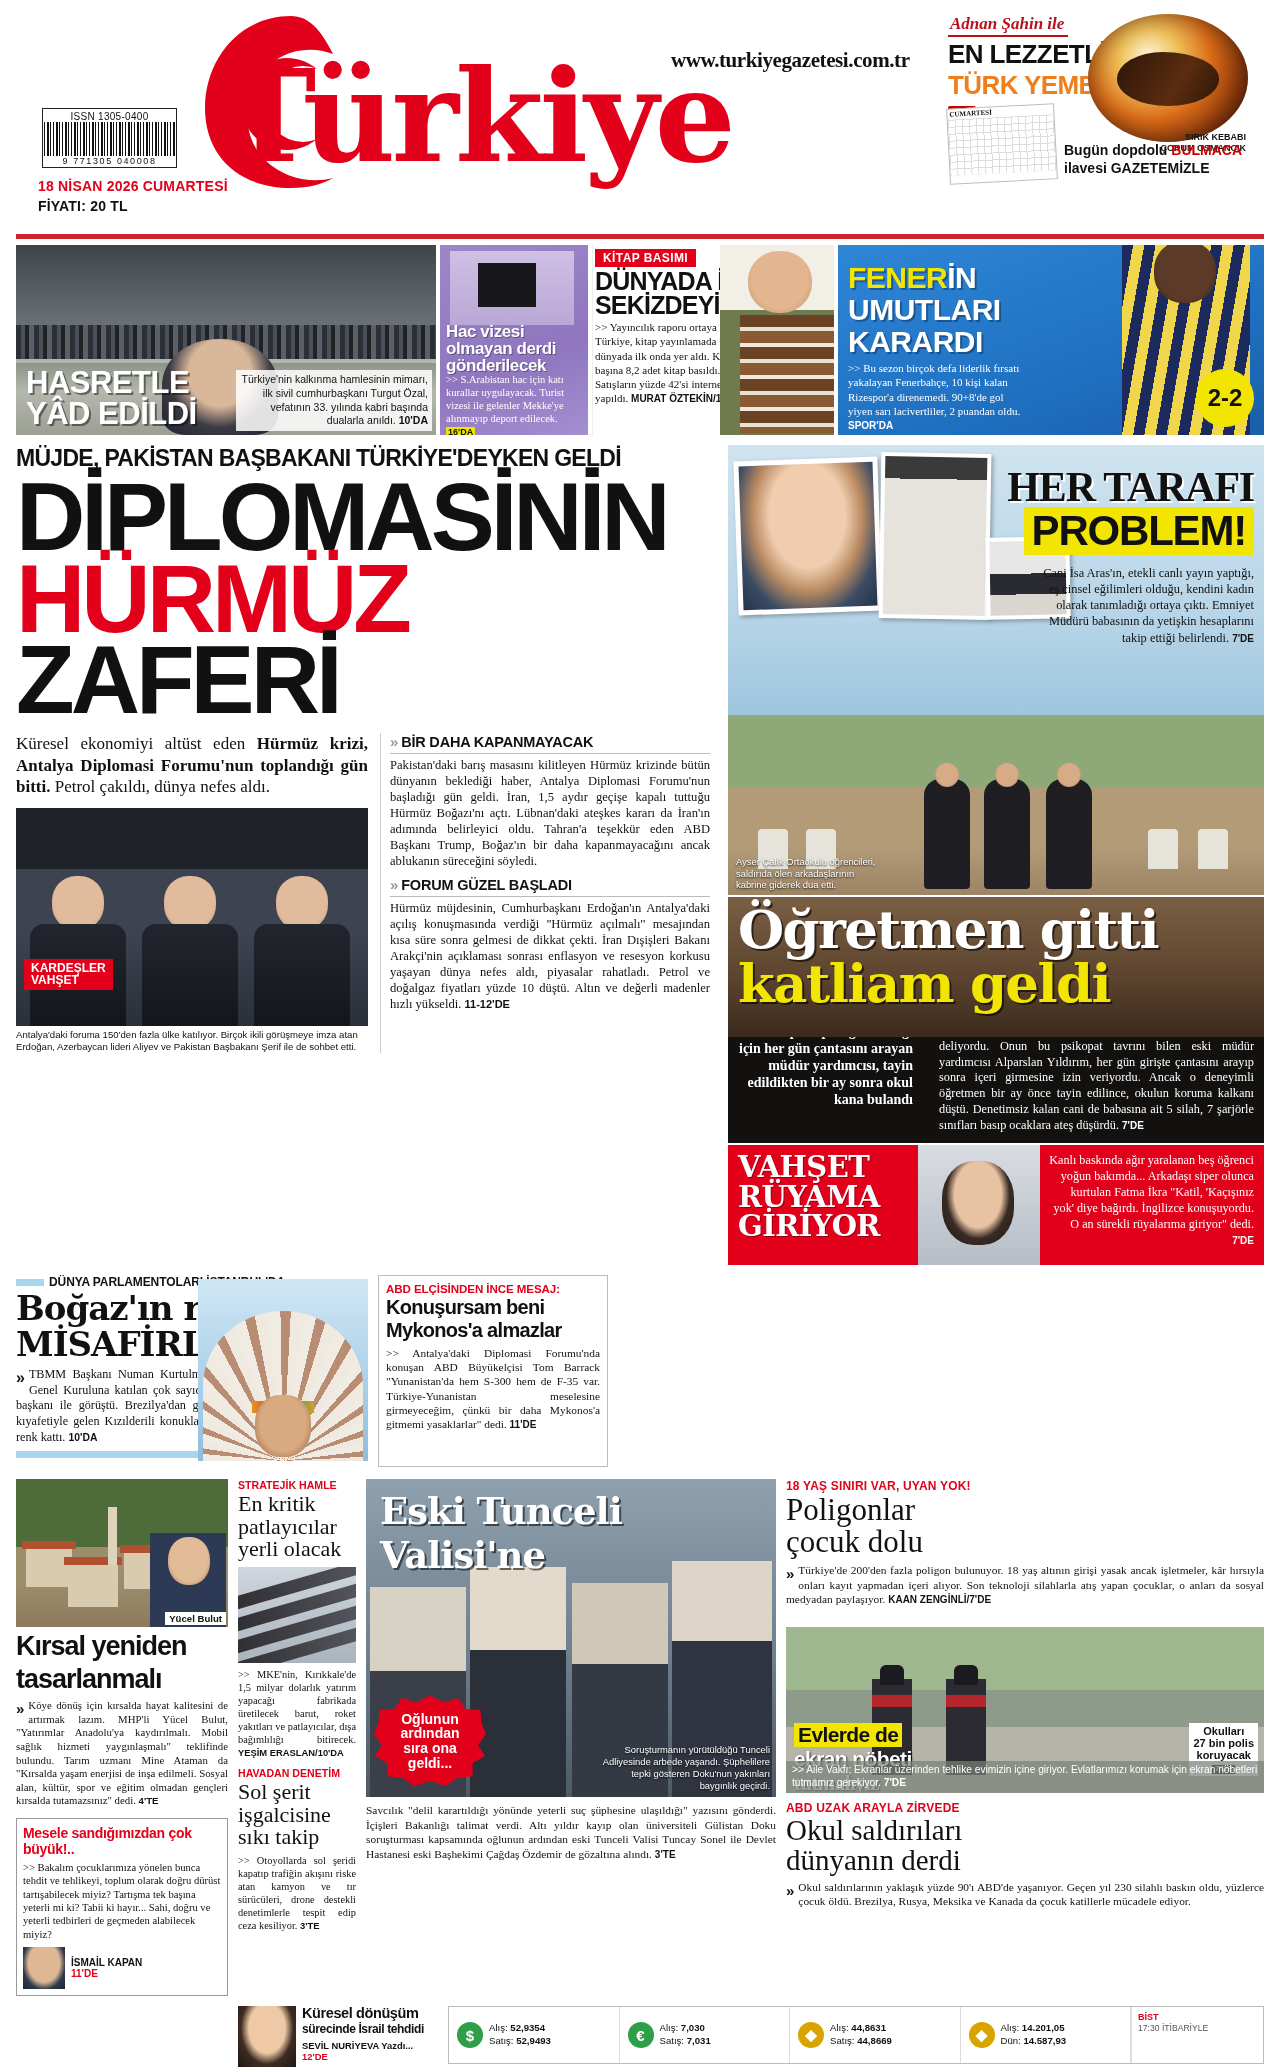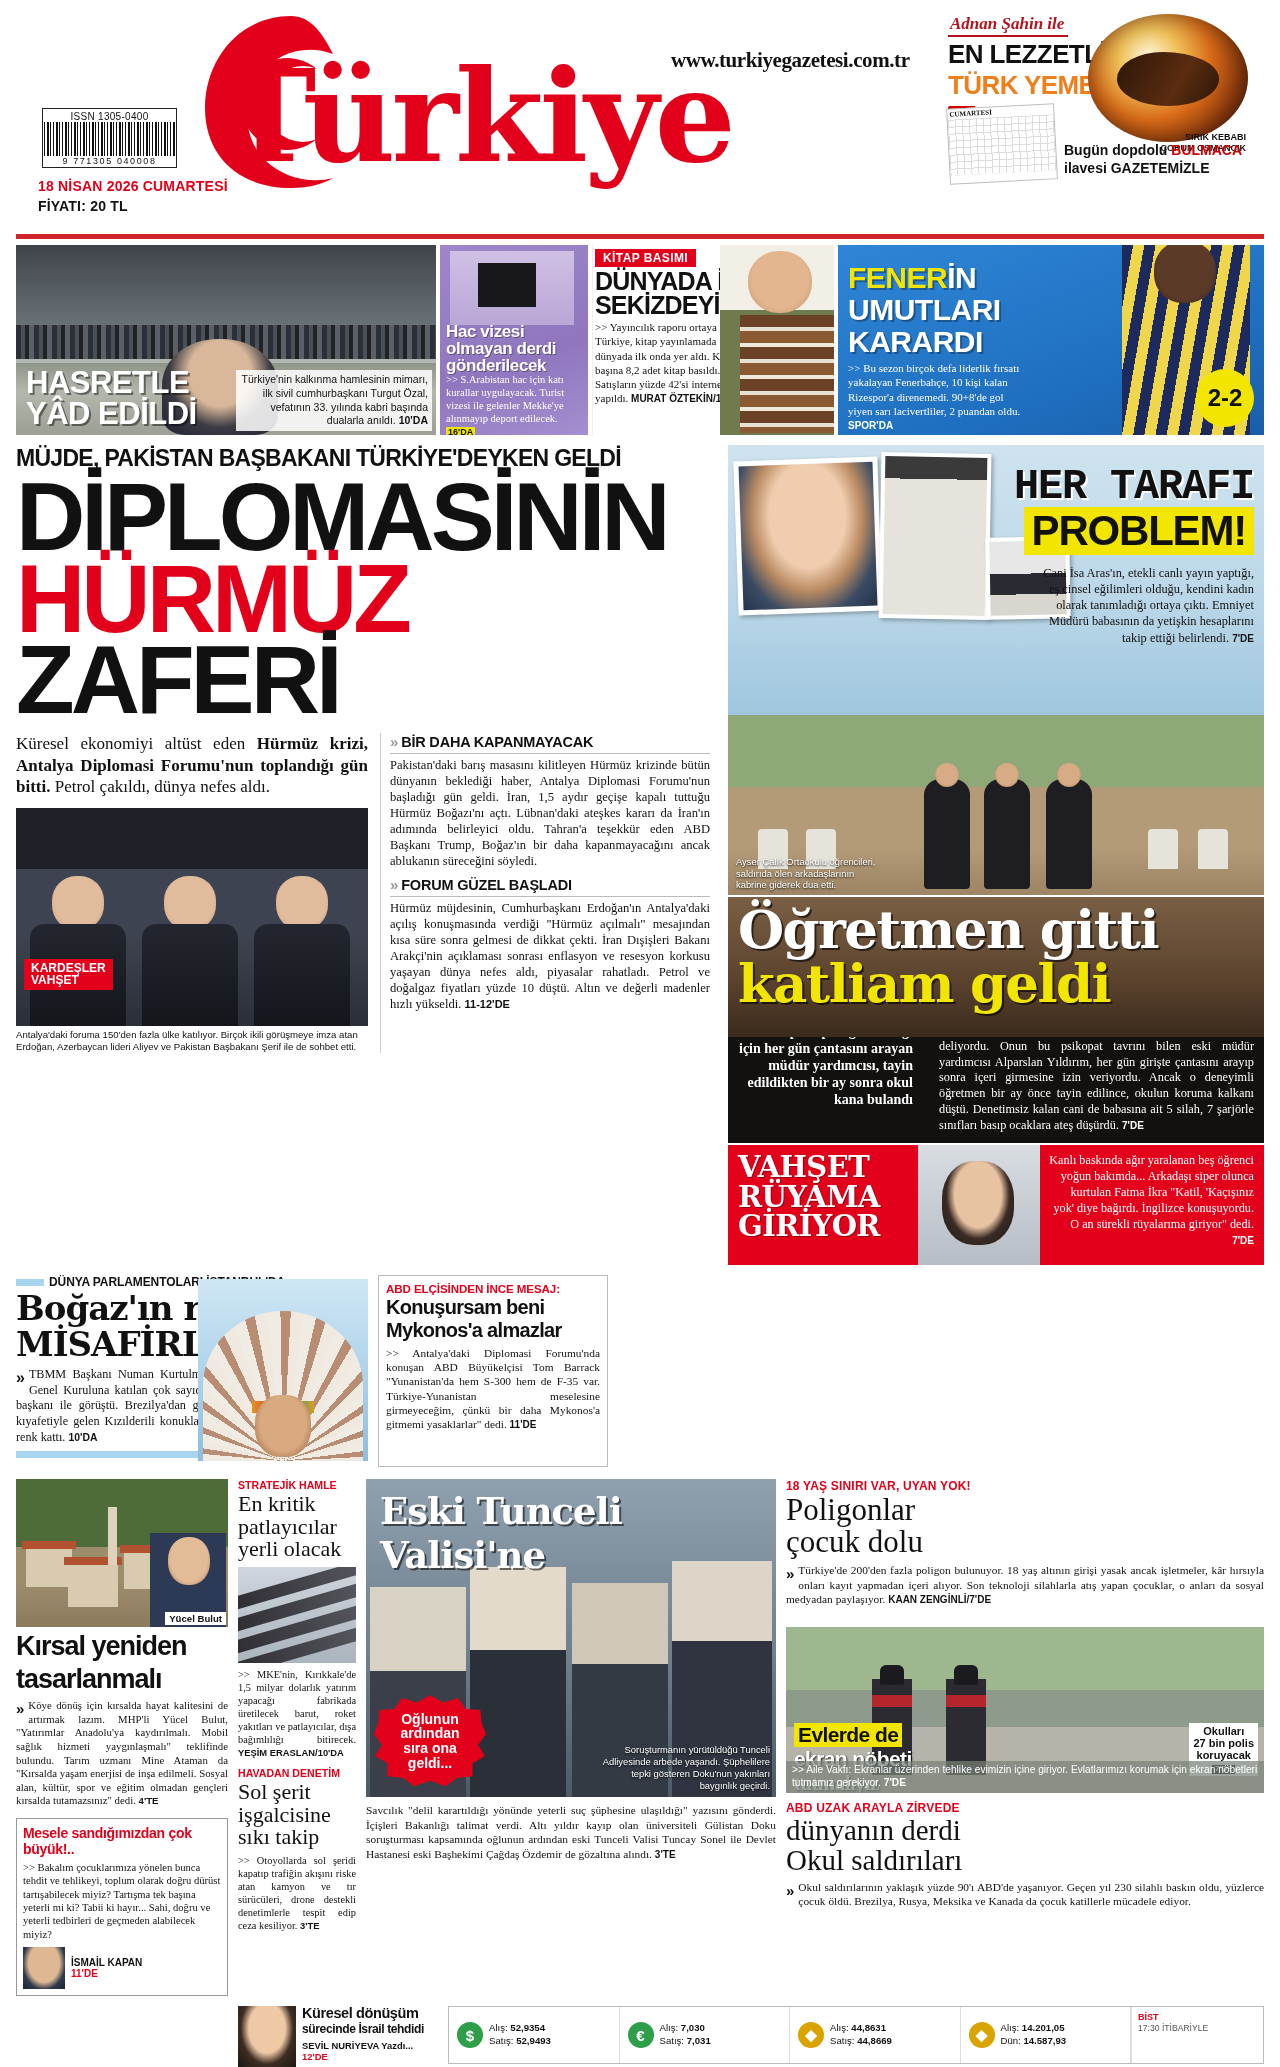--- a/index.html
+++ b/index.html
@@ -161,21 +161,21 @@
   
   .right-pkg { width: 536px; }
   .problem-box { position:relative; height:270px; background: linear-gradient(180deg,#cfe3ef,#b9d6e8 60%,#9fc6de); overflow:hidden; }
   .ph-card { position:absolute; background:#fff; box-shadow:2px 2px 4px rgba(0,0,0,.3); }
   .ph1 { left:8px; top:14px; width:144px; height:154px; transform:rotate(-2deg); }
   .ph1 .face { position:absolute; inset:5px; background: radial-gradient(ellipse at 50% 36%, #f0cdae 0 40%, #b98a62 58%, #3a4b63 78%, #22334a 100%); }
   .ph2 { left:152px; top:8px; width:110px; height:166px; transform:rotate(1deg); }
   .ph2 .face { position:absolute; inset:4px; background: linear-gradient(180deg,#3a3a3a 0 14%, #e6e3dc 14% 100%); }
   .ph3 { left:258px; top:92px; width:84px; height:82px; transform:rotate(-1deg); }
   .ph3 .face { position:absolute; inset:4px; background: linear-gradient(180deg,#e7e7e7 0 44%, #2a2a33 44% 72%, #d9d6cf 72% 100%); }
-  .pb-hl1 { position:absolute; right:10px; top:18px; font-family:Liberation Mono, monospace; font-weight:bold;
+  .pb-hl1 { position:absolute; right:10px; top:18px; font-family:Liberation Serif, serif; font-weight:bold;
      font-size:42px; letter-spacing:-1.2px; color:#111; text-shadow:2px 2px 0 #fff; }
   .pb-hl2 { position:absolute; right:10px; top:62px; font-family:"Liberation Sans",sans-serif; font-weight:bold;
      font-size:42px; letter-spacing:-1.2px; color:#111; background:#f2e600; padding:0 8px; }
   .pb-sum { position:absolute; right:10px; top:120px; width:212px; font-family:"Liberation Serif",serif;
      font-size:12.4px; line-height:1.3; text-align:right; color:#111; }
   .pb-sum b { font-family:"Liberation Sans",sans-serif; font-size:10px; }
   .cem-photo { position:relative; height:180px; background: linear-gradient(180deg,#8fa878 0 40%, #b49b78 40% 72%, #9c8465 100%); overflow:hidden; }
   .cem-photo .grave { position:absolute; bottom:26px; width:30px; height:40px; background:#e6e3da; border-radius:4px 4px 0 0; }
   .cem-photo .person { position:absolute; bottom:6px; width:46px; height:110px; background:#1e1e22; border-radius:16px 16px 4px 4px; }
   .cem-photo .person:before { content:""; position:absolute; left:11px; top:-16px; width:24px; height:24px;
@@ -691,22 +691,22 @@
           <div>koruyacak</div>
           <div class="pg">7'DE</div>
         </div>
         <div class="brp-sum">
           <span>&gt;&gt; Aile Vakfı: Ekranlar üzerinden tehlike evimizin içine giriyor. Evlatlarımızı korumak için ekran nöbetleri tutmamız gerekiyor.</span> <b>7'DE</b>
         </div>
       </div>
 
       <div class="br2">
         <div class="kick">ABD UZAK ARAYLA ZİRVEDE</div>
+        <div class="h">Okul saldırıları</div>
         <div class="h">dünyanın derdi</div>
-        <div class="h">Okul saldırıları</div>
         <div class="sum">
           <span class="ch">»</span>
           <span>Okul saldırılarının yaklaşık yüzde 90'ı ABD'de yaşanıyor. Geçen yıl 230 silahlı baskın oldu, yüzlerce çocuk öldü. Brezilya, Rusya, Meksika ve Kanada da çocuk katillerle mücadele ediyor.</span>
         </div>
       </div>
     </div>
   </div>
 
   <div class="footer">
     <div style="width:212px"></div>

